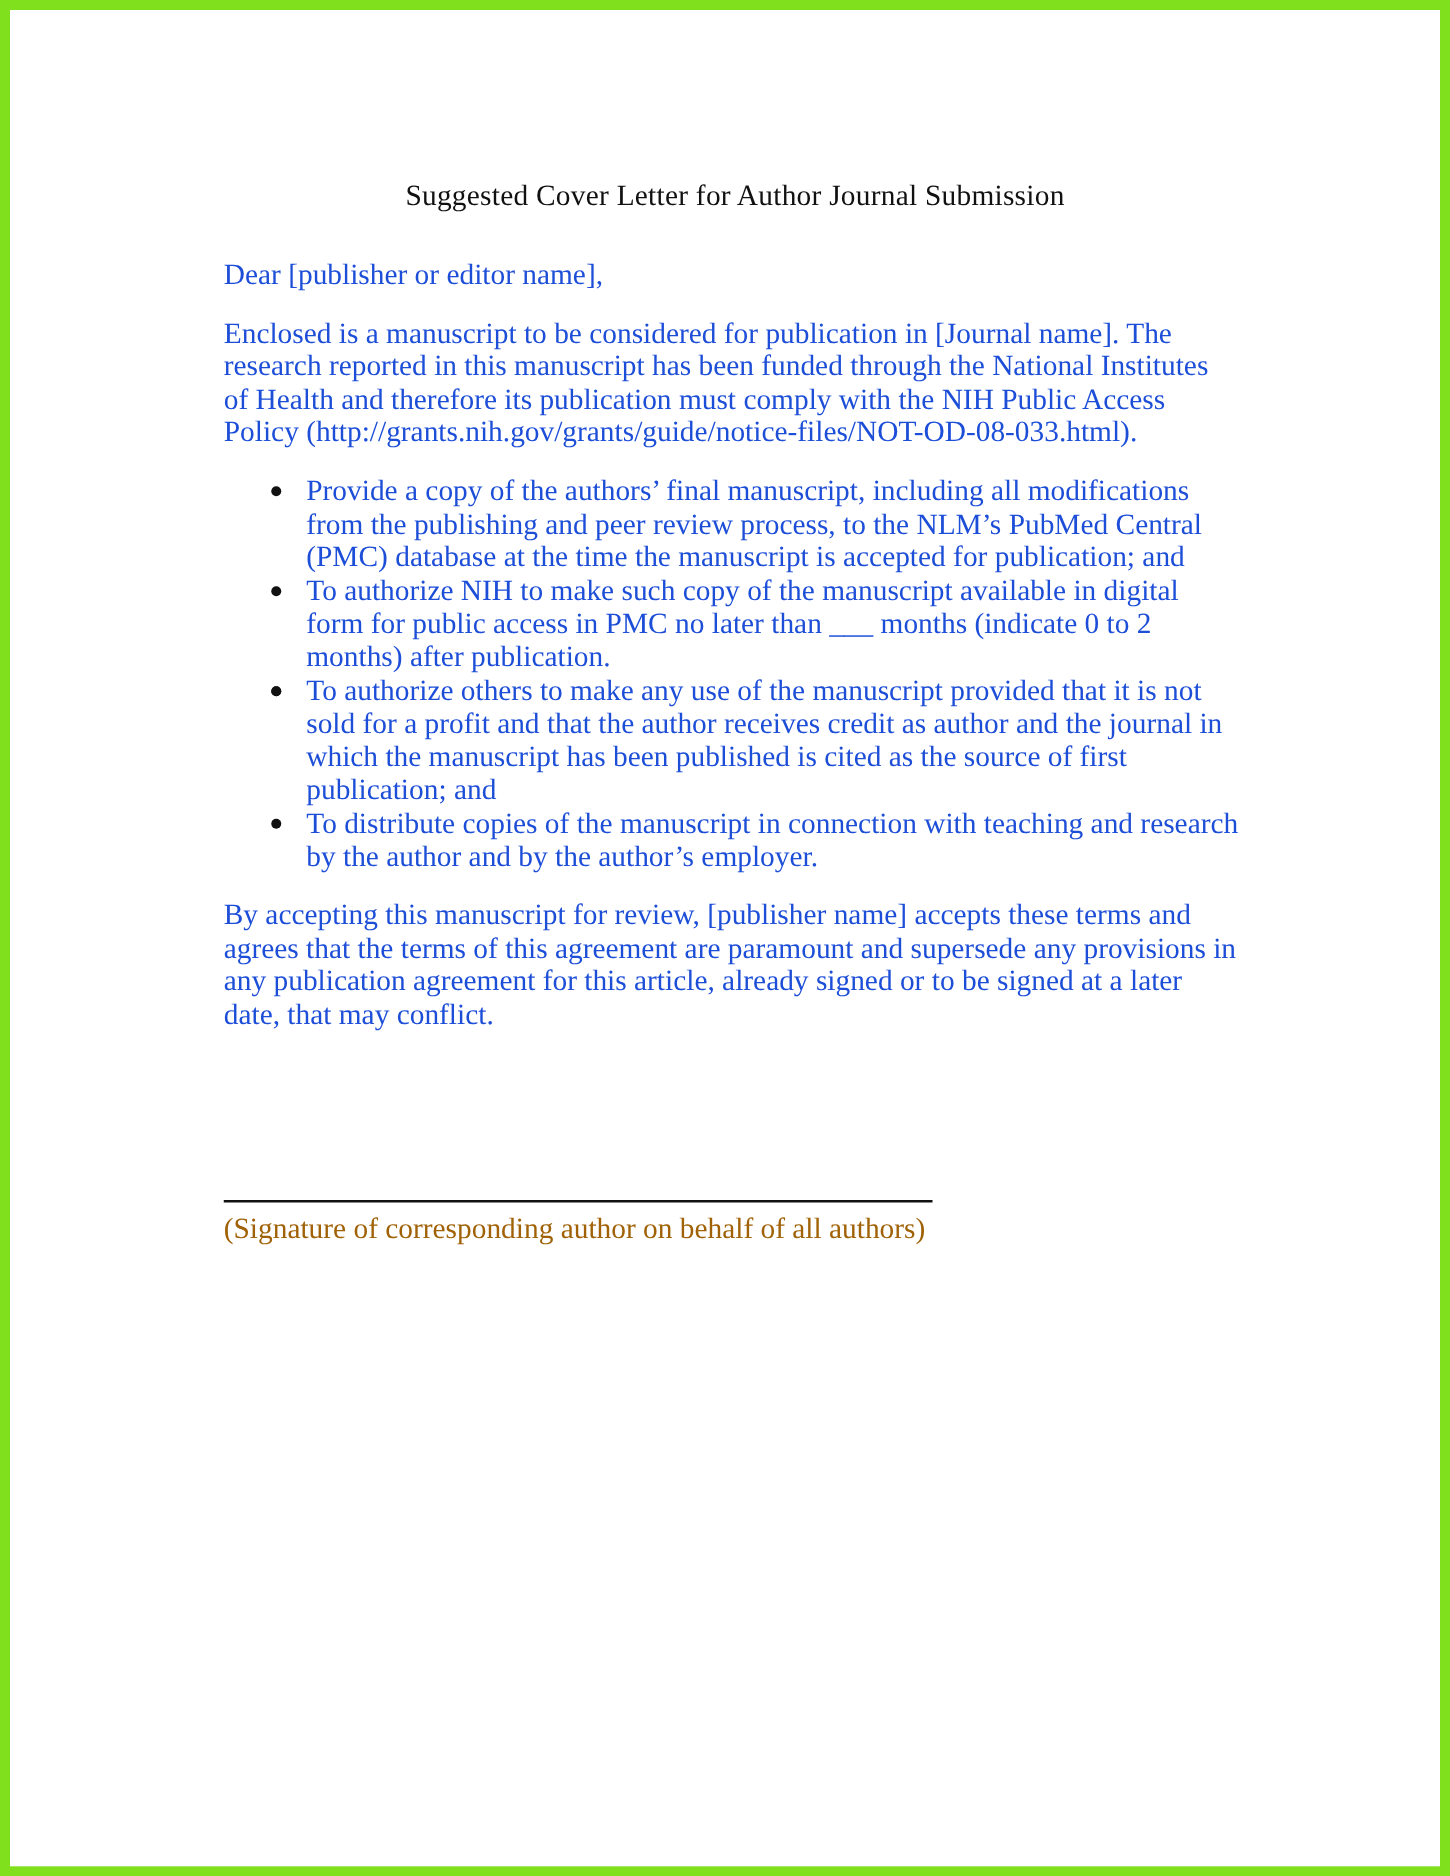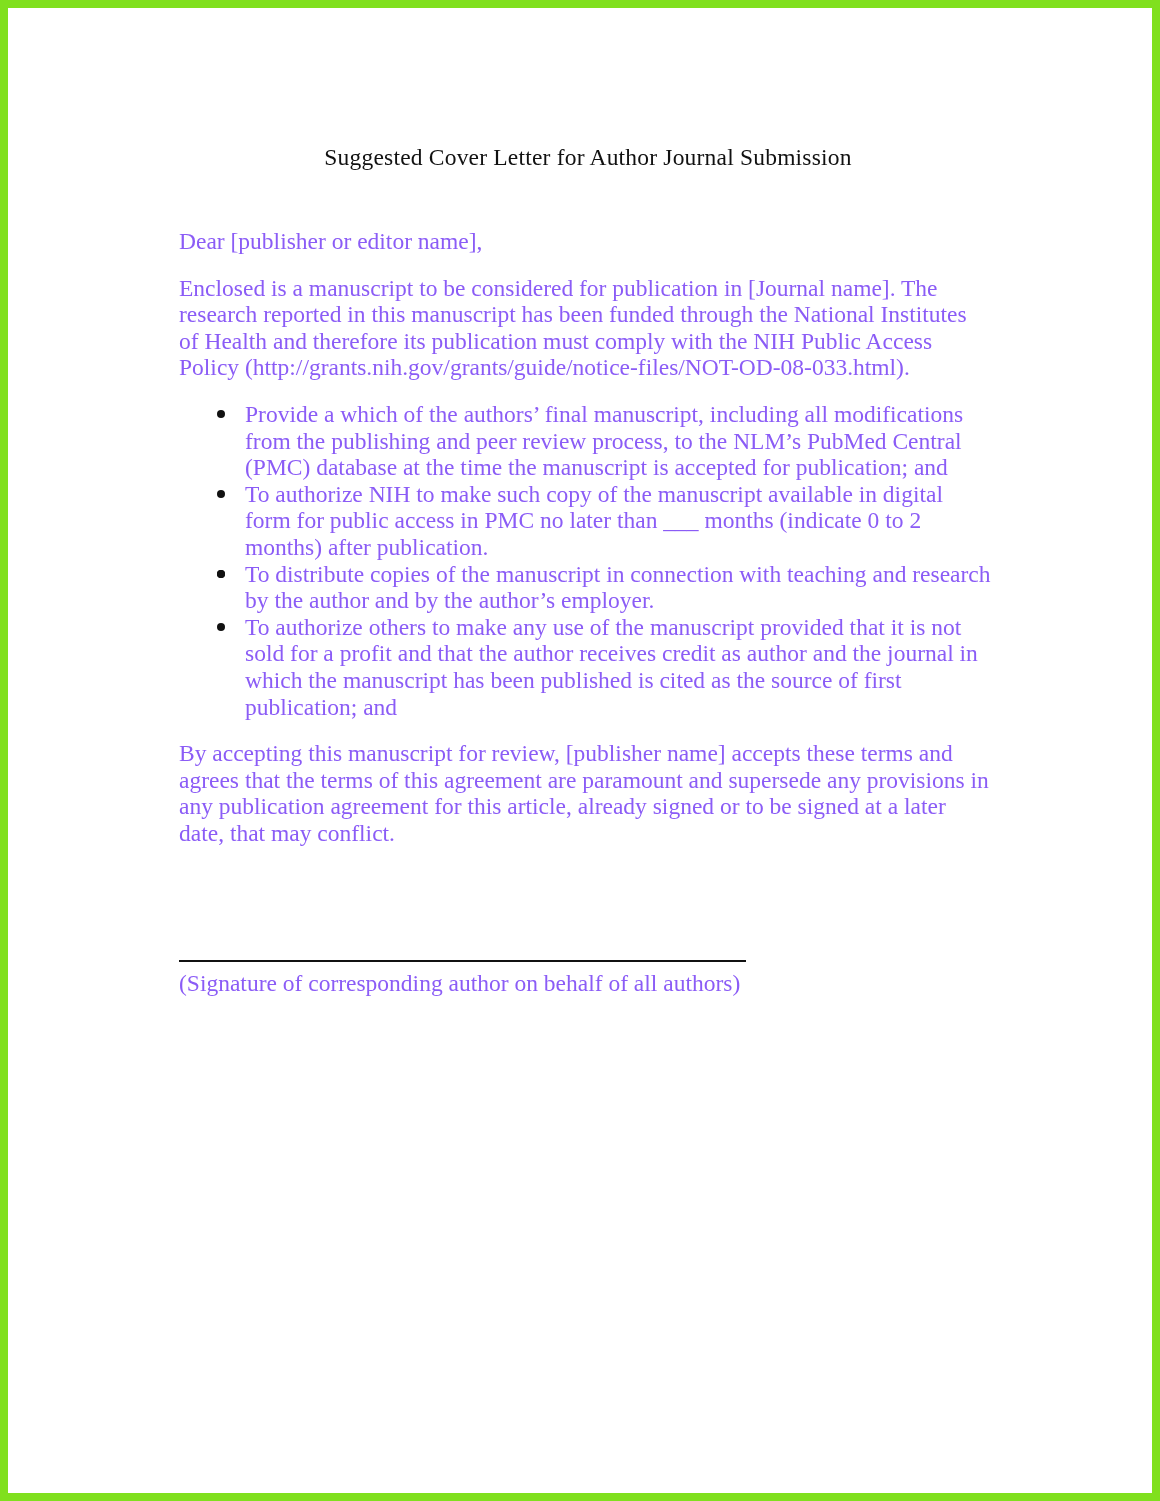--- a/index.html
+++ b/index.html
@@ -40,25 +40,25 @@
     text-align: center;
     font-size: 23.5px;
     line-height: 1.15;
     color: #111111;
     letter-spacing: 0.2px;
   }
 
   .body-block {
     position: absolute;
     left: 171px;
-    top: 220px;
+    top: 199px;
     width: 812px;
     font-size: 23.5px;
     line-height: 26.6px;
-    color: #8b5cf6;
+    color: #1d4ed8;
     text-align: left;
   }
 
   .para {
     margin: 0 0 20px 0;
   }
   .para.tight {
     margin-bottom: 0;
   }
 
@@ -83,21 +83,21 @@
     background: #111111;
   }
 
   .signature-zone {
     position: absolute;
     left: 171px;
     top: 952px;
     width: 812px;
     font-size: 23.5px;
     line-height: 26.6px;
-    color: #8b5cf6;
+    color: #a16207;
   }
   .sig-rule {
     width: 567px;
     border-bottom: 2px solid #111111;
     height: 0;
     margin-bottom: 8px;
   }
   .sig-caption {
     white-space: nowrap;
   }
@@ -113,36 +113,36 @@
     <div class="body-block">
 
       <p class="para">Dear [publisher or editor name],</p>
 
       <p class="para">Enclosed is a manuscript to be considered for publication in [Journal name].  The research reported in this manuscript has been funded through the National Institutes of Health and therefore its publication must comply with the NIH Public Access Policy (http://grants.nih.gov/grants/guide/notice-files/NOT-OD-08-033.html).</p>
 
 
       <ul class="bullet-list">
         <li>
           <span class="dot"></span>
-          <span>Provide a which of the authors’ final manuscript, including all modifications from the publishing and peer review process, to the NLM’s PubMed Central (PMC) database at the time the manuscript is accepted for publication; and</span>
+          <span>Provide a copy of the authors’ final manuscript, including all modifications from the publishing and peer review process, to the NLM’s PubMed Central (PMC) database at the time the manuscript is accepted for publication; and</span>
         </li>
         <li>
           <span class="dot"></span>
           <span>To authorize NIH to make such copy of the manuscript available in digital form for public access in PMC no later than ___ months (indicate 0 to 2 months) after publication.</span>
         </li>
         <li>
           <span class="dot"></span>
         </li>
         <li>
           <span class="dot"></span>
-          <span>To distribute copies of the manuscript in connection with teaching and research by the author and by the author’s employer.</span>
+          <span>To authorize others to make any use of the manuscript provided that it is not sold for a profit and that the author receives credit as author and the journal in which the manuscript has been published is cited as the source of first publication; and</span>
         </li>
         <li>
           <span class="dot"></span>
-          <span>To authorize others to make any use of the manuscript provided that it is not sold for a profit and that the author receives credit as author and the journal in which the manuscript has been published is cited as the source of first publication; and</span>
+          <span>To distribute copies of the manuscript in connection with teaching and research by the author and by the author’s employer.</span>
         </li>
       </ul>
 
       <p class="para">By accepting this manuscript for review, [publisher name] accepts these terms and agrees that the terms of this agreement are paramount and supersede any provisions in any publication agreement for this article, already signed or to be signed at a later date, that may conflict.</p>
 
     </div>
 
     <div class="signature-zone">
       <div class="sig-rule"></div>
       <div class="sig-caption">(Signature of corresponding author on behalf of all authors)</div>

